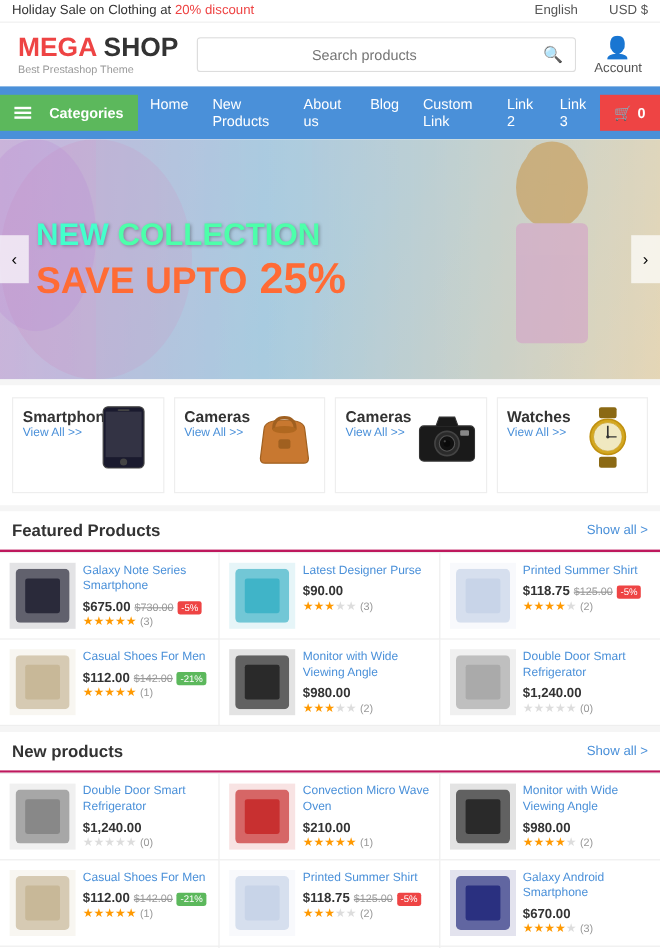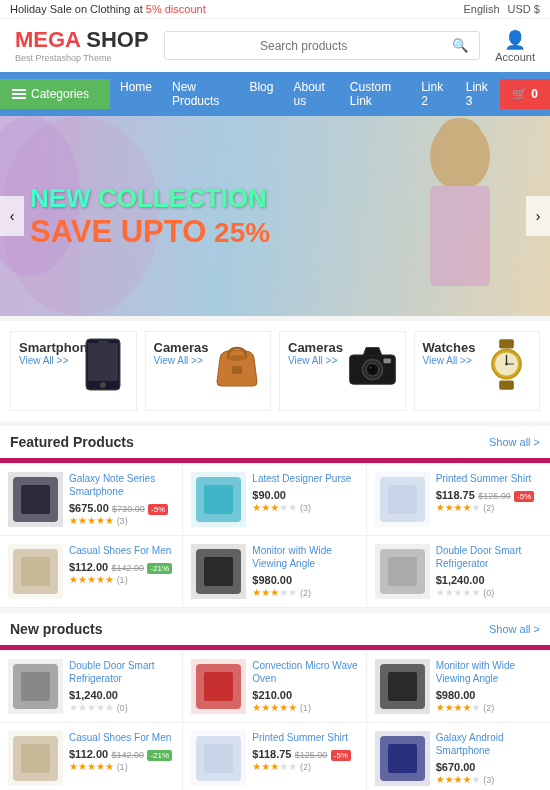--- a/index.html
+++ b/index.html
@@ -1,38 +1,38 @@
 <!DOCTYPE html>
 <html><head>
   <meta charset="utf-8">
   <style>
     * { box-sizing: border-box; margin: 0; padding: 0; }
     body { font-family: Arial, sans-serif; font-size: 12px; color: #333; width: 550px; overflow-x: hidden; background: #f5f5f5; }
     
     
     .top-bar { background: #fff; padding: 3px 10px; display: flex; justify-content: space-between; align-items: center; font-size: 11px; border-bottom: 1px solid #eee; }
     .top-bar .sale { color: #e44; }
-    .top-bar .right { display: flex; gap: 8px; color: #555; }
+    .top-bar .right { display: flex; gap: 26px; color: #555; }
     .top-bar .right span { cursor: pointer; }
     
     
     .header { background: #fff; padding: 8px 15px; display: flex; align-items: center; justify-content: space-between; }
     .logo { line-height: 1.2; }
     .logo .mega { color: #e44; font-size: 22px; font-weight: bold; }
     .logo .shop { color: #333; font-size: 22px; font-weight: bold; }
     .logo .sub { font-size: 9px; color: #999; }
     .search-bar { display: flex; flex: 1; margin: 0 15px; border: 1px solid #ddd; border-radius: 3px; overflow: hidden; }
     .search-bar input { flex: 1; border: none; padding: 6px 10px; font-size: 12px; outline: none; text-align: center; }
     .search-bar button { background: #fff; border: none; padding: 6px 10px; cursor: pointer; color: #888; }
     .account { display: flex; flex-direction: column; align-items: center; font-size: 11px; color: #555; cursor: pointer; }
     .account-icon { font-size: 18px; }
     
     
     .nav { background: #4a90d9; display: flex; align-items: center; }
-    .categories-btn { background: #5cb85c; color: #fff; padding: 8px 12px; display: flex; align-items: center; gap: 5px; font-size: 12px; font-weight: normal; cursor: pointer; min-width: 110px; }
+    .categories-btn { background: #5cb85c; color: #fff; padding: 8px 12px; display: flex; align-items: center; gap: 15px; font-size: 12px; font-weight: bold; cursor: pointer; min-width: 110px; }
     .nav-links { display: flex; flex: 1; }
     .nav-links a { color: #fff; text-decoration: none; padding: 8px 10px; font-size: 12px; }
     .cart-btn { background: #e44; color: #fff; padding: 8px 12px; display: flex; align-items: center; gap: 4px; font-size: 12px; font-weight: bold; cursor: pointer; margin-left: auto; }
     
     
     .hero { position: relative; height: 200px; background: linear-gradient(135deg, #e8e0f0 0%, #d4e8f0 50%, #f0e8d4 100%); overflow: hidden; display: flex; align-items: center; }
     .hero-bg { position: absolute; top: 0; left: 0; right: 0; bottom: 0; background: linear-gradient(to right, rgba(200,180,220,0.7) 0%, rgba(180,210,230,0.5) 40%, rgba(240,220,200,0.3) 100%); }
     .hero-content { position: relative; z-index: 2; padding: 20px 30px; }
     .hero-text1 { font-size: 26px; font-weight: bold; color: #fff; text-shadow: 1px 1px 3px rgba(0,0,0,0.3); }
     .hero-text1 span { color: #4fc; }
@@ -43,21 +43,21 @@
     .hero-arrow.right { right: 0; }
     
     
     .category-section { background: #fff; padding: 10px; display: grid; grid-template-columns: repeat(4, 1fr); gap: 8px; margin: 5px 0; }
     .category-card { border: 1px solid #eee; padding: 8px; display: flex; flex-direction: column; align-items: flex-start; position: relative; min-height: 80px; }
     .category-card .cat-name { font-size: 13px; font-weight: bold; color: #333; }
     .category-card .cat-link { font-size: 10px; color: #4a90d9; }
     .category-card .cat-img { position: absolute; right: 5px; top: 5px; width: 55px; height: 55px; display: flex; align-items: center; justify-content: center; font-size: 32px; }
     
     
-    .section-header { display: flex; justify-content: space-between; align-items: center; padding: 8px 10px; background: #fff; border-bottom: 5px solid #be185d; margin-top: 5px; }
+    .section-header { display: flex; justify-content: space-between; align-items: center; padding: 8px 10px; background: #fff; border-bottom: 2px solid #be185d; margin-top: 5px; }
     .section-title { font-size: 14px; font-weight: bold; color: #333; }
     .show-all { font-size: 11px; color: #4a90d9; cursor: pointer; }
     
     
     .products-grid { background: #fff; display: grid; grid-template-columns: repeat(3, 1fr); border-top: 1px solid #eee; }
     .product-item { padding: 8px; border-right: 1px solid #eee; border-bottom: 1px solid #eee; display: flex; gap: 6px; }
     .product-item:nth-child(3n) { border-right: none; }
     .product-thumb { width: 55px; min-width: 55px; height: 55px; background: #f0f0f0; display: flex; align-items: center; justify-content: center; overflow: hidden; }
     .product-thumb svg { width: 45px; height: 45px; }
     .product-info { flex: 1; }
@@ -67,21 +67,21 @@
     
     .hamburger { display: flex; flex-direction: column; gap: 2px; }
     .hamburger span { display: block; width: 14px; height: 2px; background: #fff; }
   </style>
 </head>
 <body>
 
 <div class="top-bar">
   <div>
     <span>Holiday Sale on Clothing at</span>
-    <span class="sale">5% discount</span>
+    <span class="sale">20% discount</span>
   </div>
   <div class="right">
     <span>English</span>
     <span>USD $</span>
   </div>
 </div>
 
 <div class="header">
   <div class="logo">
     <div>
@@ -104,22 +104,22 @@
     <div class="hamburger">
       <span></span>
         <span></span>
         <span></span>
     </div>
     <span>Categories</span>
   </div>
   <div class="nav-links">
     <a>Home</a>
     <a>New Products</a>
+    <a>About us</a>
     <a>Blog</a>
-    <a>About us</a>
     <a>Custom Link</a>
     <a>Link 2</a>
     <a>Link 3</a>
   </div>
   <div class="cart-btn">
     🛒 <span>0</span>
   </div>
 </div>
 
 <div class="hero">
@@ -144,21 +144,21 @@
 
     <ellipse cx="130" cy="40" rx="30" ry="35" fill="#c8a060"></ellipse>
     <rect x="100" y="70" width="60" height="100" fill="#d4a8c8" rx="5"></rect>
     <ellipse cx="130" cy="20" rx="22" ry="18" fill="#c8a060"></ellipse>
   </svg>
   <div class="hero-content" style="z-index:2;position:relative;">
     <div class="hero-text1">
       <span>NEW</span><span style="color:#4dffaa"> COLLECTION</span>
     </div>
     <div class="hero-text2">
-      <span>SAVE UPTO</span><span style="color:#ff6b35;font-size:28px"> 25%</span>
+      <span>SAVE UPTO</span><span style="color:#ff6b35;font-size:36px"> 25%</span>
     </div>
   </div>
   <button class="hero-arrow left">‹</button>
   <button class="hero-arrow right">›</button>
 </div>
 
 <div class="category-section">
   <div class="category-card">
     <div class="cat-name">Smartphones</div>
     <div class="cat-link">View All &gt;&gt;</div>

